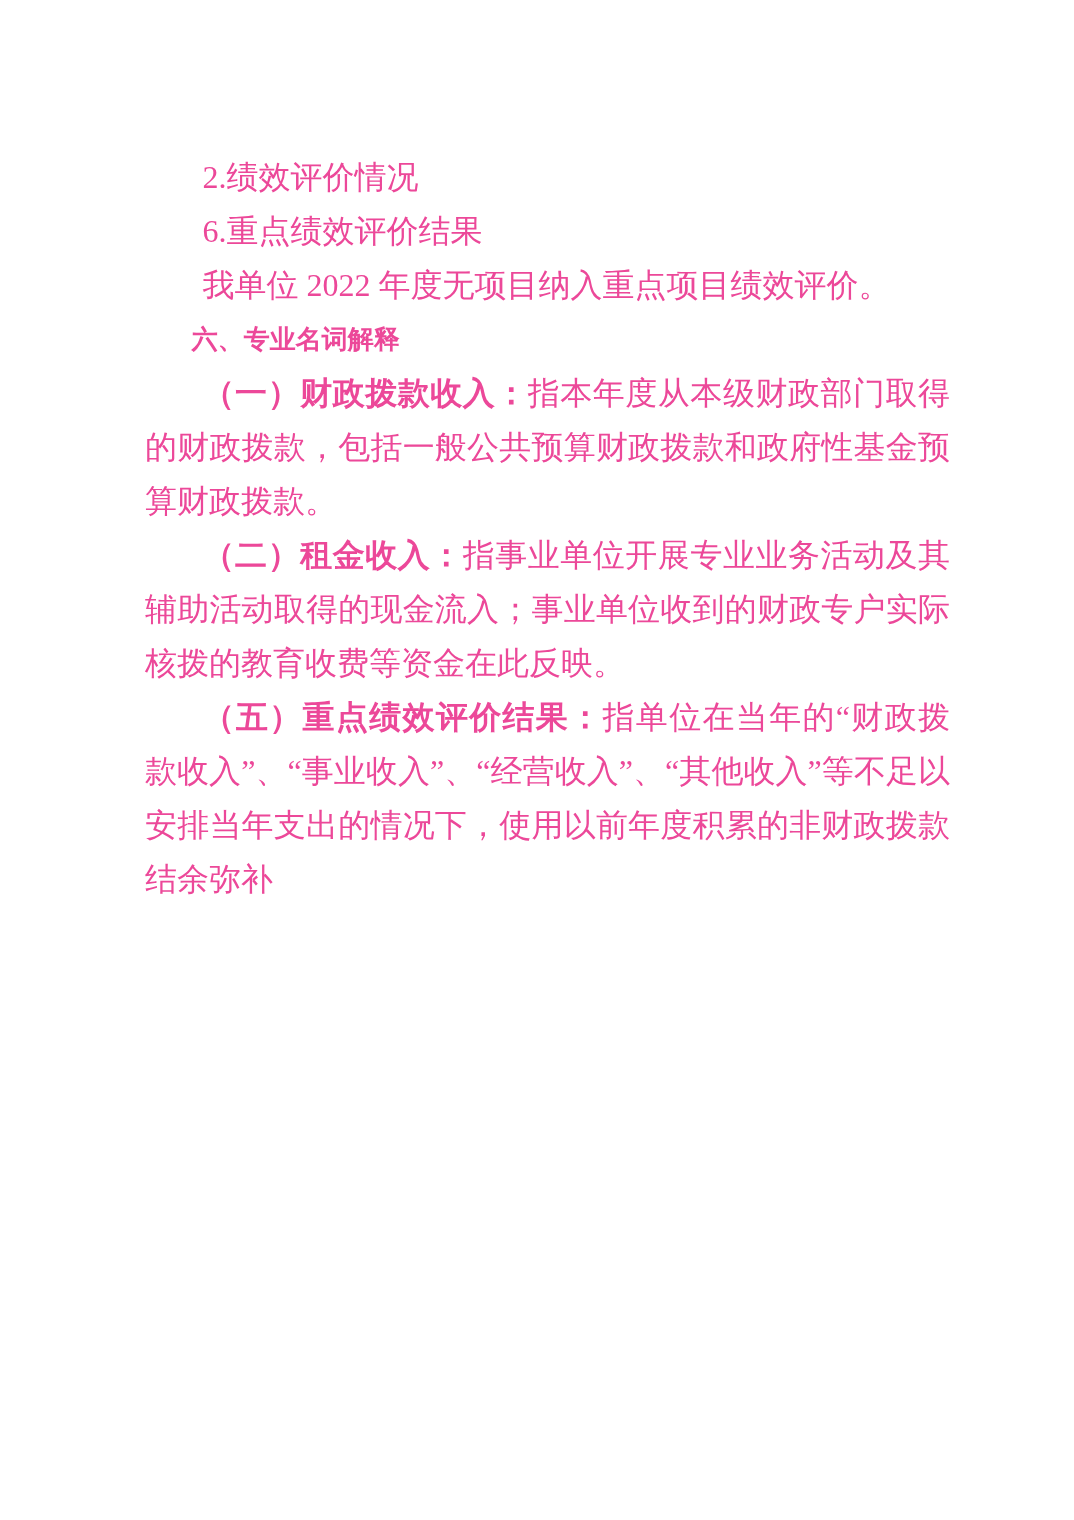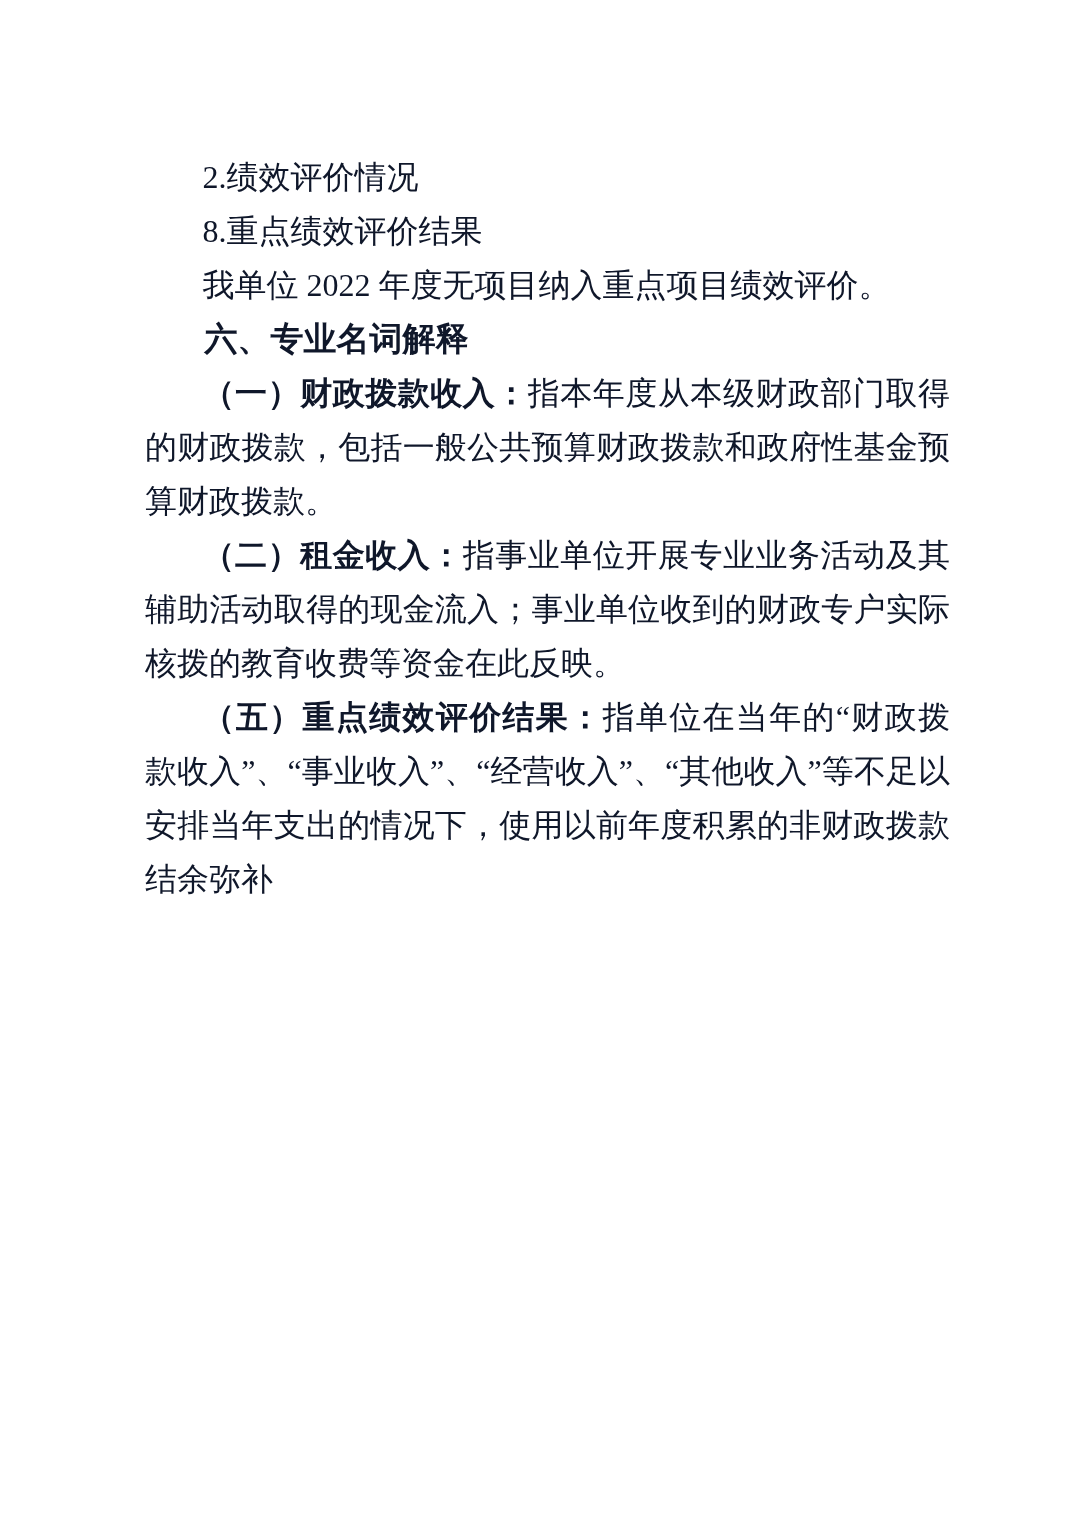--- a/index.html
+++ b/index.html
@@ -8,21 +8,21 @@
     background: #e8e8e8;
   }
   .page {
     position: relative;
     width: 1074px;
     height: 1520px;
     margin: 0 auto;
     background: #ffffff;
     box-sizing: border-box;
     padding: 150px 124px 0 145px;
-    color: #0f172a;
+    color: #ec4899;
     font-family: "Liberation Serif", "DejaVu Serif", serif;
     font-size: 32px;
     line-height: 54px;
     overflow: hidden;
   }
   .para {
     margin: 0;
     text-indent: 1.8em;
     text-align: justify;
   }
@@ -30,39 +30,39 @@
     margin: 0;
     text-indent: 1.8em;
     text-align: left;
   }
   .section-heading {
     margin: 0;
     text-indent: 1.8em;
     text-align: left;
     font-family: "Liberation Sans", "DejaVu Sans", sans-serif;
     font-weight: 700;
-    font-size: 33px;
+    font-size: 26px;
     line-height: 54px;
   }
   .term-label {
     font-weight: 700;
   }
 </style>
 </head>
 <body>
 
 <div class="page">
 
   <p class="sub-title">
     <span>2.绩效评价情况</span>
   </p>
 
 
   <p class="sub-title">
-    <span>8.重点绩效评价结果</span>
+    <span>6.重点绩效评价结果</span>
   </p>
 
   <p class="para">
     <span>我单位 2022 年度无项目纳入重点项目绩效评价。</span>
   </p>
 
   <h2 class="section-heading">
     <span>六、专业名词解释</span>
   </h2>
 

